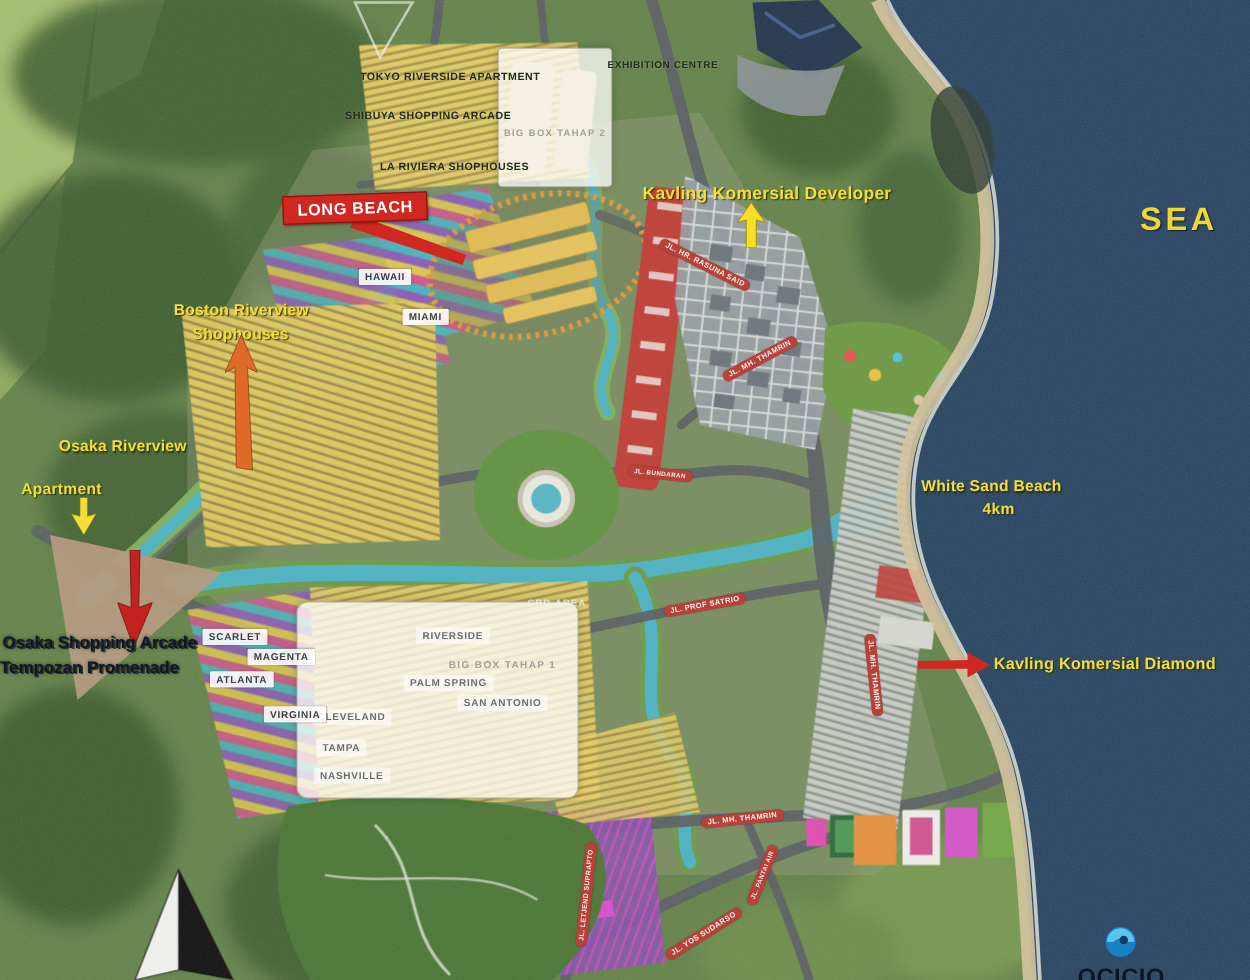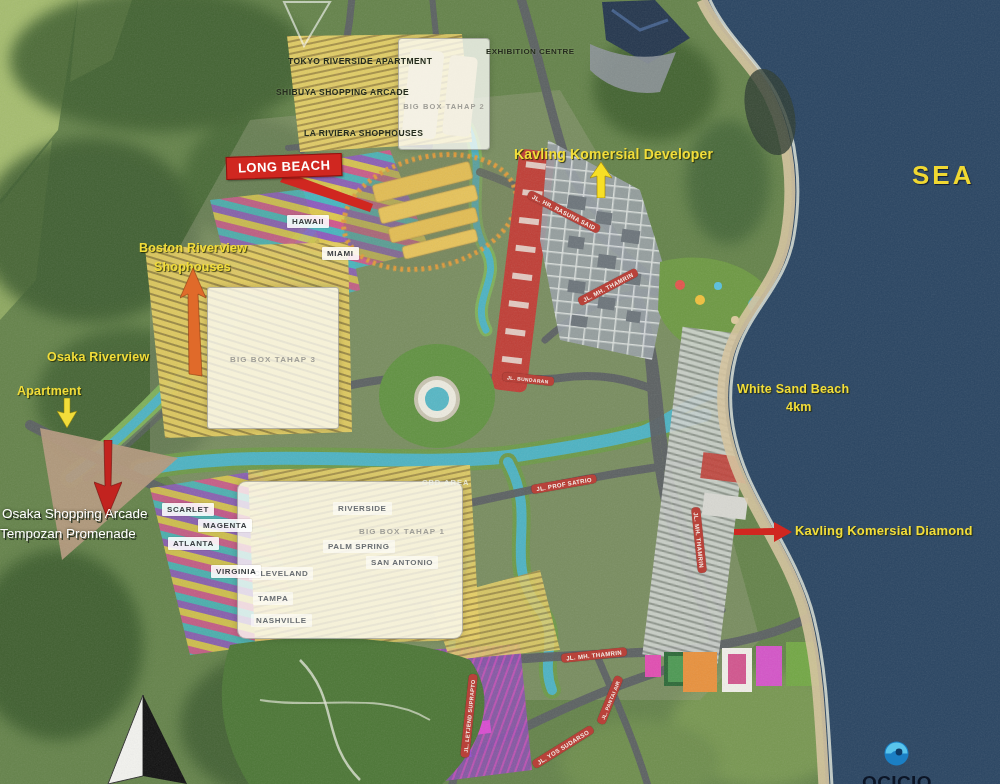--- a/index.html
+++ b/index.html
@@ -24,21 +24,21 @@
           transform-origin:center;box-shadow:0 0 1px rgba(0,0,0,.4);}
   .overlay{background:rgba(252,252,249,.78);border:1px solid rgba(60,60,60,.35);
            box-shadow:0 0 6px rgba(0,0,0,.18);}
   .ovl-title{position:absolute;color:#a09f98;font-size:8px;font-weight:bold;
              letter-spacing:1.1px;text-align:center;white-space:nowrap;}
   .callout-red{background:#d02720;color:#fff;font-weight:bold;font-size:13px;
                letter-spacing:.5px;padding:3px 11px;border:1px solid #8c1410;
                transform:rotate(-2deg);box-shadow:1px 1px 2px rgba(0,0,0,.4);}
   .sea-lbl{color:#f0d832;font-weight:bold;font-size:26px;letter-spacing:3px;
            text-shadow:1px 1px 1px rgba(0,0,20,.6);}
-  .arcade-lbl{color:#ffffff;font-weight:normal;font-size:13.5px;
+  .arcade-lbl{color:#0f172a;font-weight:bold;font-size:13.5px;
               text-shadow:1.5px 1.5px 0 #2a3524,0 0 3px rgba(20,30,10,.7);}
   .logo{display:flex;align-items:center;gap:5px;flex-direction:column;}
   .logo-text{font-size:19px;font-weight:800;color:#0c1526;letter-spacing:.4px;}
 </style>
 </head>
 <body>
 
 <div class="stage">
 
   <svg class="art" width="1000" height="784" viewBox="0 0 1000 784">
@@ -239,23 +239,20 @@
       <polygon points="143,695 187,784 143,776" fill="#141414"></polygon>
     </g>
 
     <rect width="1000" height="784" filter="url(#noise)" opacity=".10"></rect>
   </svg>
 
   <div class="abs overlay" style="left:398px;top:38px;width:90px;height:110px;border-radius:4px;">
     <div class="ovl-title" style="left:-4px;top:63px;width:98px;font-size:7.5px;">BIG BOX TAHAP 2</div>
   </div>
 
-  <div class="abs overlay" style="left:207px;top:287px;width:130px;height:140px;border-radius:3px;">
-    <div class="ovl-title" style="left:10px;top:67px;width:110px;">BIG BOX TAHAP 3</div>
-  </div>
 
   <div class="abs overlay" style="left:237px;top:481px;width:224px;height:156px;border-radius:9px;">
     <div class="ovl-title" style="left:108px;top:45px;width:112px;">BIG BOX TAHAP 1</div>
     <div class="abs pill faded" style="left:95px;top:20px;">RIVERSIDE</div>
     <div class="abs pill faded" style="left:85px;top:58px;">PALM SPRING</div>
     <div class="abs pill faded" style="left:128px;top:74px;">SAN ANTONIO</div>
     <div class="abs pill faded" style="left:11px;top:85px;">CLEVELAND</div>
     <div class="abs pill faded" style="left:15px;top:110px;">TAMPA</div>
     <div class="abs pill faded" style="left:13px;top:132px;">NASHVILLE</div>
   </div>

